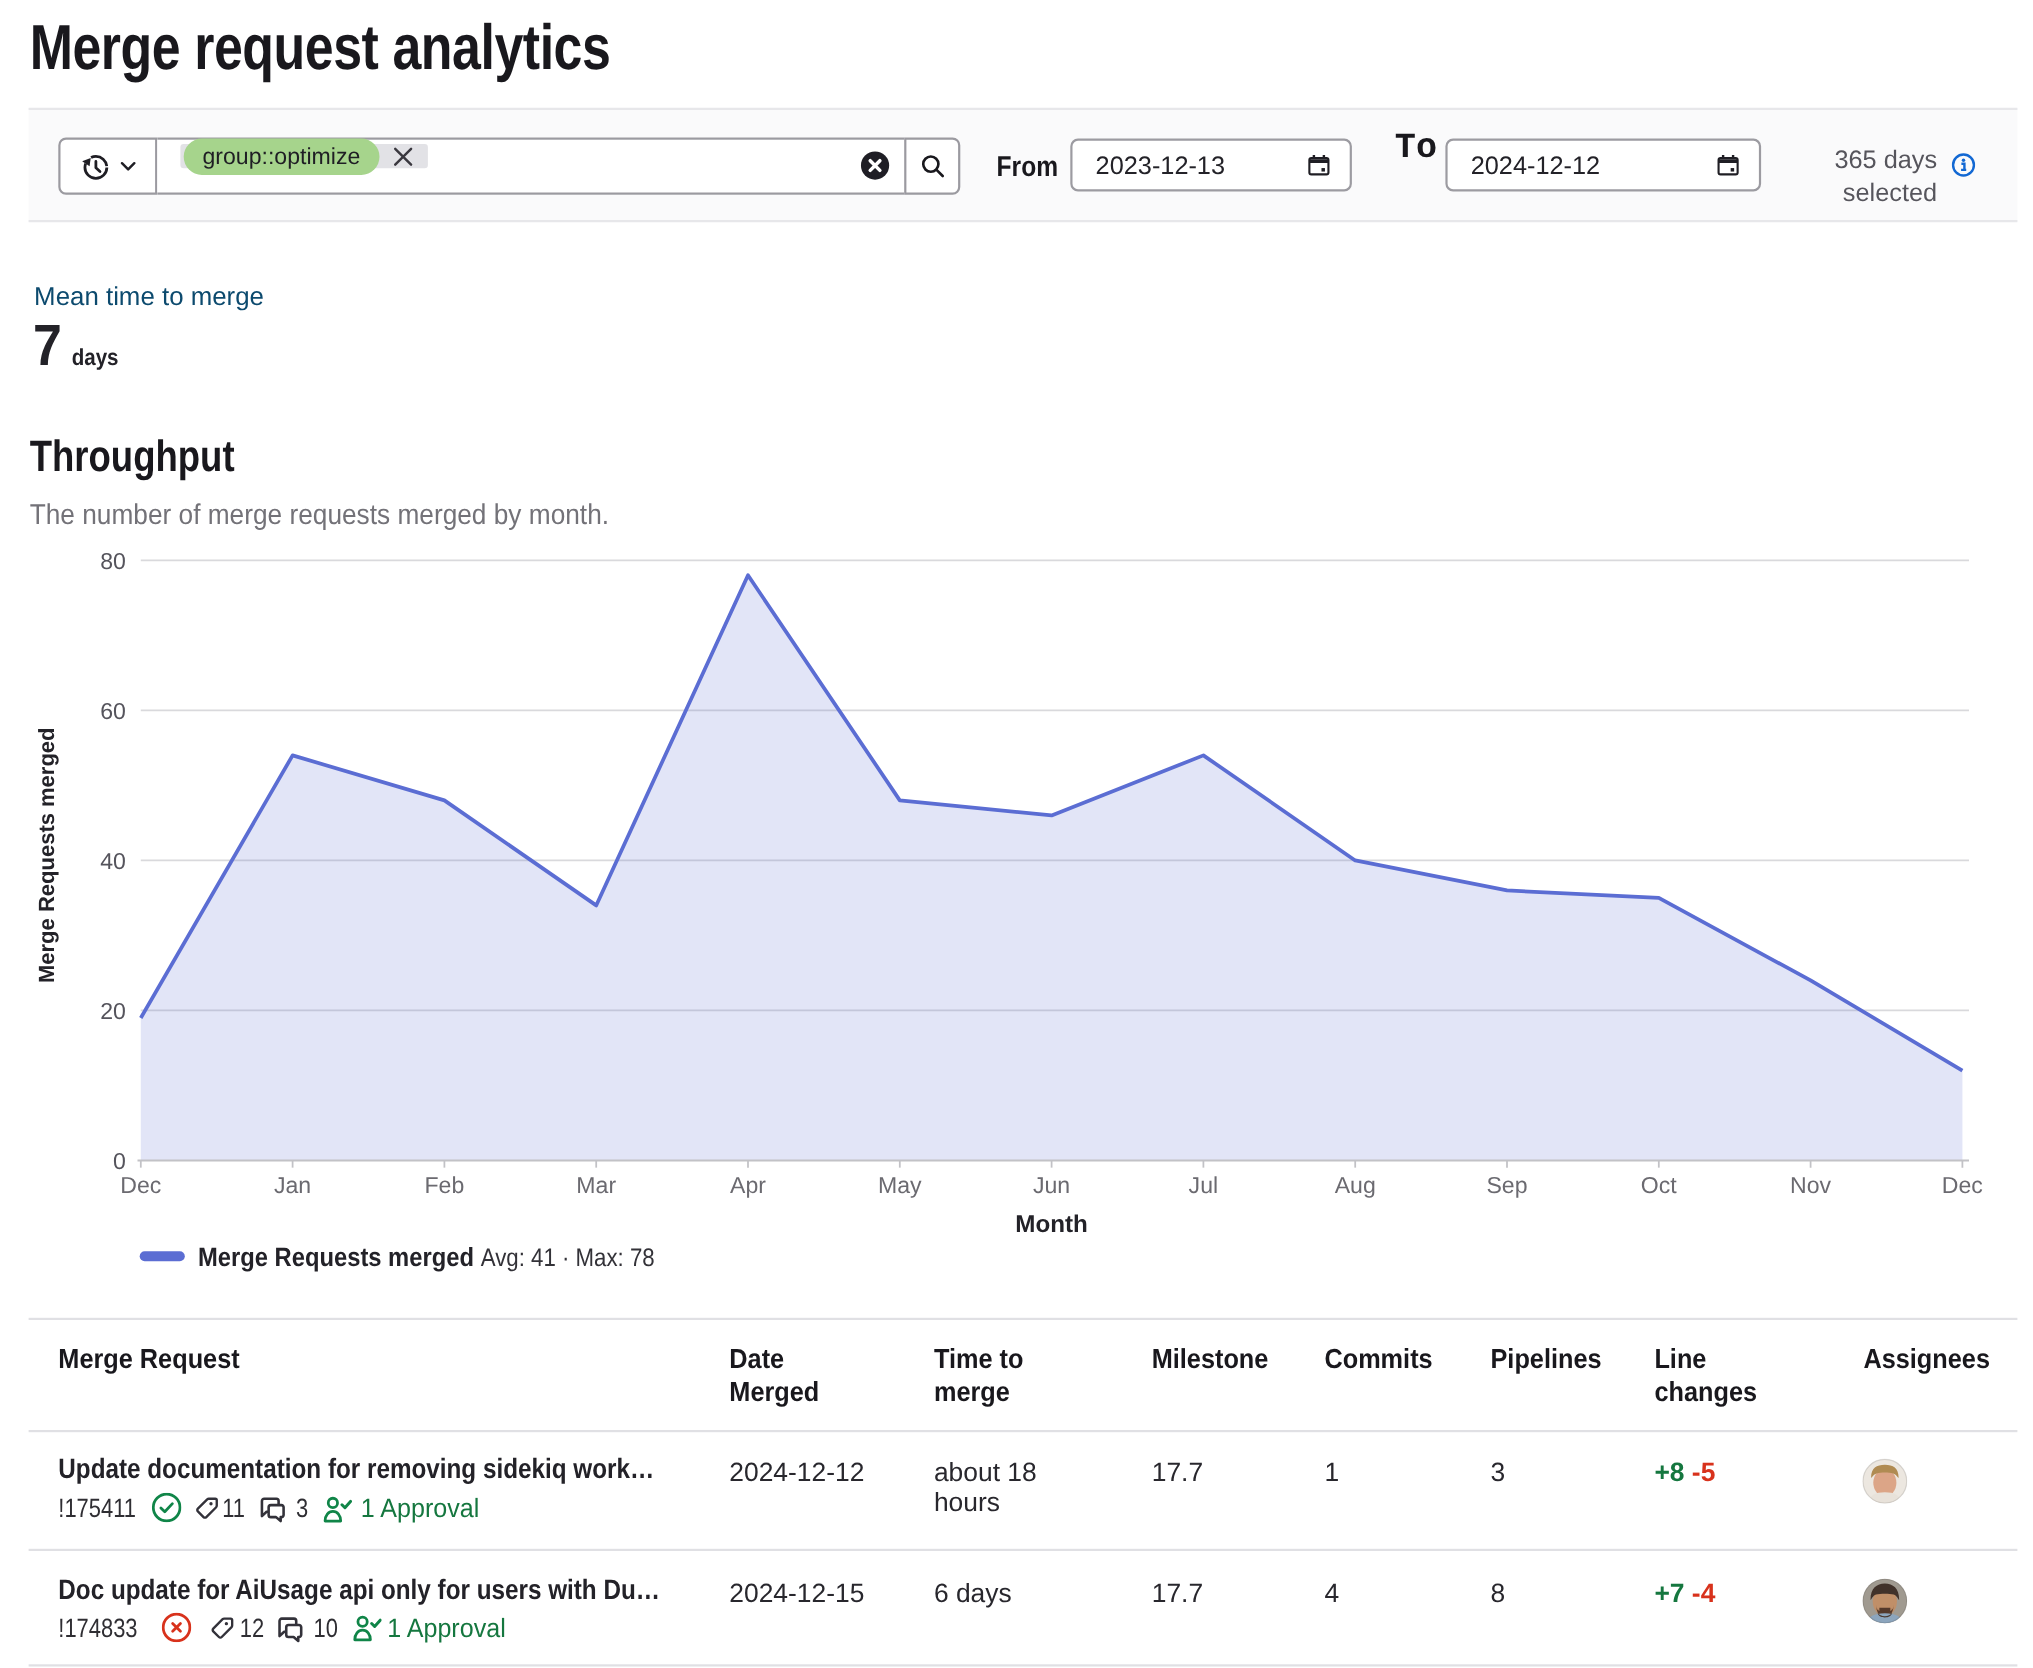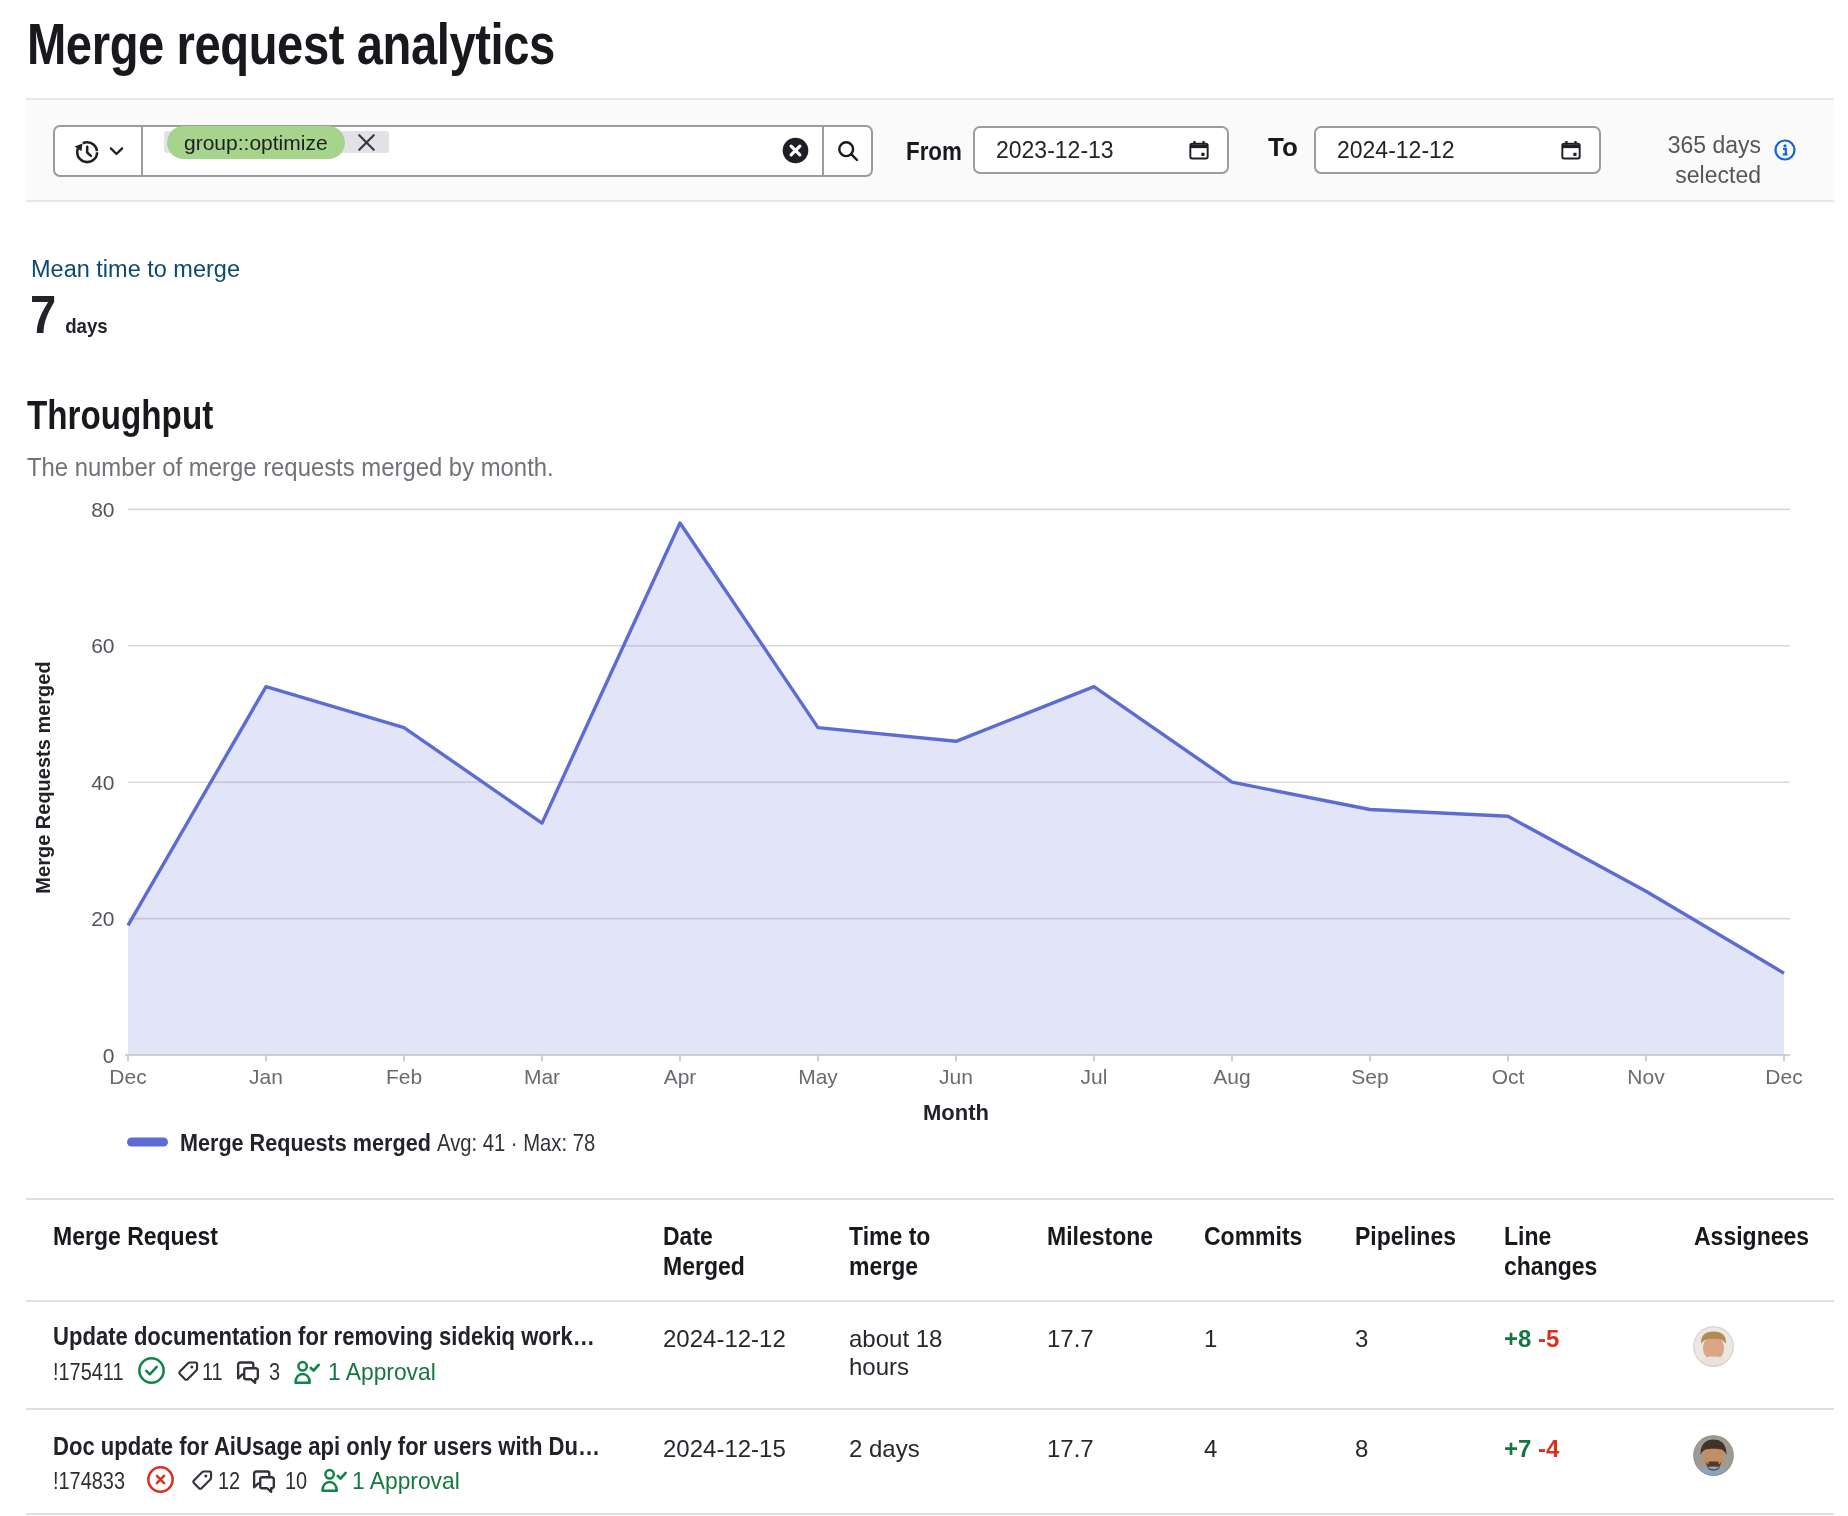--- a/index.html
+++ b/index.html
@@ -55,21 +55,21 @@
 
 <div class="abs" style="left:906px; top:136px; font-size:26px; font-weight:bold; line-height:30px; color:#19181d; transform:scaleX(0.86); transform-origin:0 0;">From</div>
 <div class="abs" style="left:973px; top:126px; width:256px; height:48px; background:#fff; border:2px solid #9c9ba1; border-radius:7px; font-size:23px; line-height:44px; color:#232228; padding-left:21px;">2023-12-13
   <svg class="abs" style="right:17px; top:12px;" width="22" height="22" viewBox="0 0 16 16" fill="none" stroke="#1f1e24" stroke-width="1.4">
     <rect x="1.7" y="2.7" width="12.6" height="10.8" rx="1.3"></rect>
     <path d="M2 3.4 H14 V5.9 H2 Z" fill="#1f1e24" stroke="none"></path>
     <path d="M4.7 0.7 V3.2 M11.3 0.7 V3.2" stroke-width="1.6"></path>
     <rect x="9.7" y="9.3" width="2.3" height="2.3" fill="#1f1e24" stroke="none"></rect>
   </svg>
 </div>
-<div class="abs" style="left:1268px; top:132px; font-size:26px; font-weight:bold; line-height:30px; color:#19181d;">To</div>
+<div class="abs" style="left:1268px; top:120px; font-size:32px; font-weight:bold; line-height:30px; color:#19181d;font-family:Liberation Mono, monospace;">To</div>
 <div class="abs" style="left:1314px; top:126px; width:287px; height:48px; background:#fff; border:2px solid #9c9ba1; border-radius:7px; font-size:23px; line-height:44px; color:#232228; padding-left:21px;">2024-12-12
   <svg class="abs" style="right:17px; top:12px;" width="22" height="22" viewBox="0 0 16 16" fill="none" stroke="#1f1e24" stroke-width="1.4">
     <rect x="1.7" y="2.7" width="12.6" height="10.8" rx="1.3"></rect>
     <path d="M2 3.4 H14 V5.9 H2 Z" fill="#1f1e24" stroke="none"></path>
     <path d="M4.7 0.7 V3.2 M11.3 0.7 V3.2" stroke-width="1.6"></path>
     <rect x="9.7" y="9.3" width="2.3" height="2.3" fill="#1f1e24" stroke="none"></rect>
   </svg>
 </div>
 
 <div class="abs" style="left:1561px; top:131px; width:200px; text-align:right; font-size:23px; line-height:29.5px; color:#56555c;">365 days<br>selected</div>
@@ -199,21 +199,21 @@
     <rect width="41" height="41" fill="#ece7e0"></rect>
     <ellipse cx="20.5" cy="22" rx="10.5" ry="12.5" fill="#dca587"></ellipse>
     <path d="M8 17 C8 8.5 13 5.5 20.5 5.5 C28 5.5 33 8.5 33 17 C33 19 31.5 14.5 28 13.5 C24 12.5 17 12.5 13 13.5 C9.5 14.5 8 19 8 17 Z" fill="#b08b52"></path>
     <path d="M6 41 C6 33 12 30.5 20.5 30.5 C29 30.5 35 33 35 41 Z" fill="#e8e2da"></path>
   </g>
   <circle cx="20.5" cy="20.5" r="19.9" fill="none" stroke="rgba(0,0,0,0.1)" stroke-width="1.2"></circle>
 </svg>
 
 <div class="abs rowtitle" style="left:53px; top:1431px;">Doc update for AiUsage api only for users with Du…</div>
 <div class="abs body" style="left:663px; top:1435px;">2024-12-15</div>
-<div class="abs body" style="left:849px; top:1435px;">2 days</div>
+<div class="abs body" style="left:849px; top:1435px;">6 days</div>
 <div class="abs body" style="left:1047px; top:1435px;">17.7</div>
 <div class="abs body" style="left:1204px; top:1435px;">4</div>
 <div class="abs body" style="left:1355px; top:1435px;">8</div>
 <div class="abs body" style="left:1504px; top:1435px;"><span style="color:#15773f; font-weight:bold;">+7</span> <span style="color:#d8321c; font-weight:bold;">-4</span></div>
 
 <div class="abs meta" style="left:53px; top:1467px;">!174833</div>
 <svg class="abs" style="left:147px; top:1466px;" width="27" height="27" viewBox="0 0 16 16" fill="none">
   <circle cx="8" cy="8" r="7.2" stroke="#d8321c" stroke-width="1.5"></circle>
   <path d="M5.9 5.9 L10.1 10.1 M10.1 5.9 L5.9 10.1" stroke="#d8321c" stroke-width="1.5" stroke-linecap="round"></path>
 </svg>

